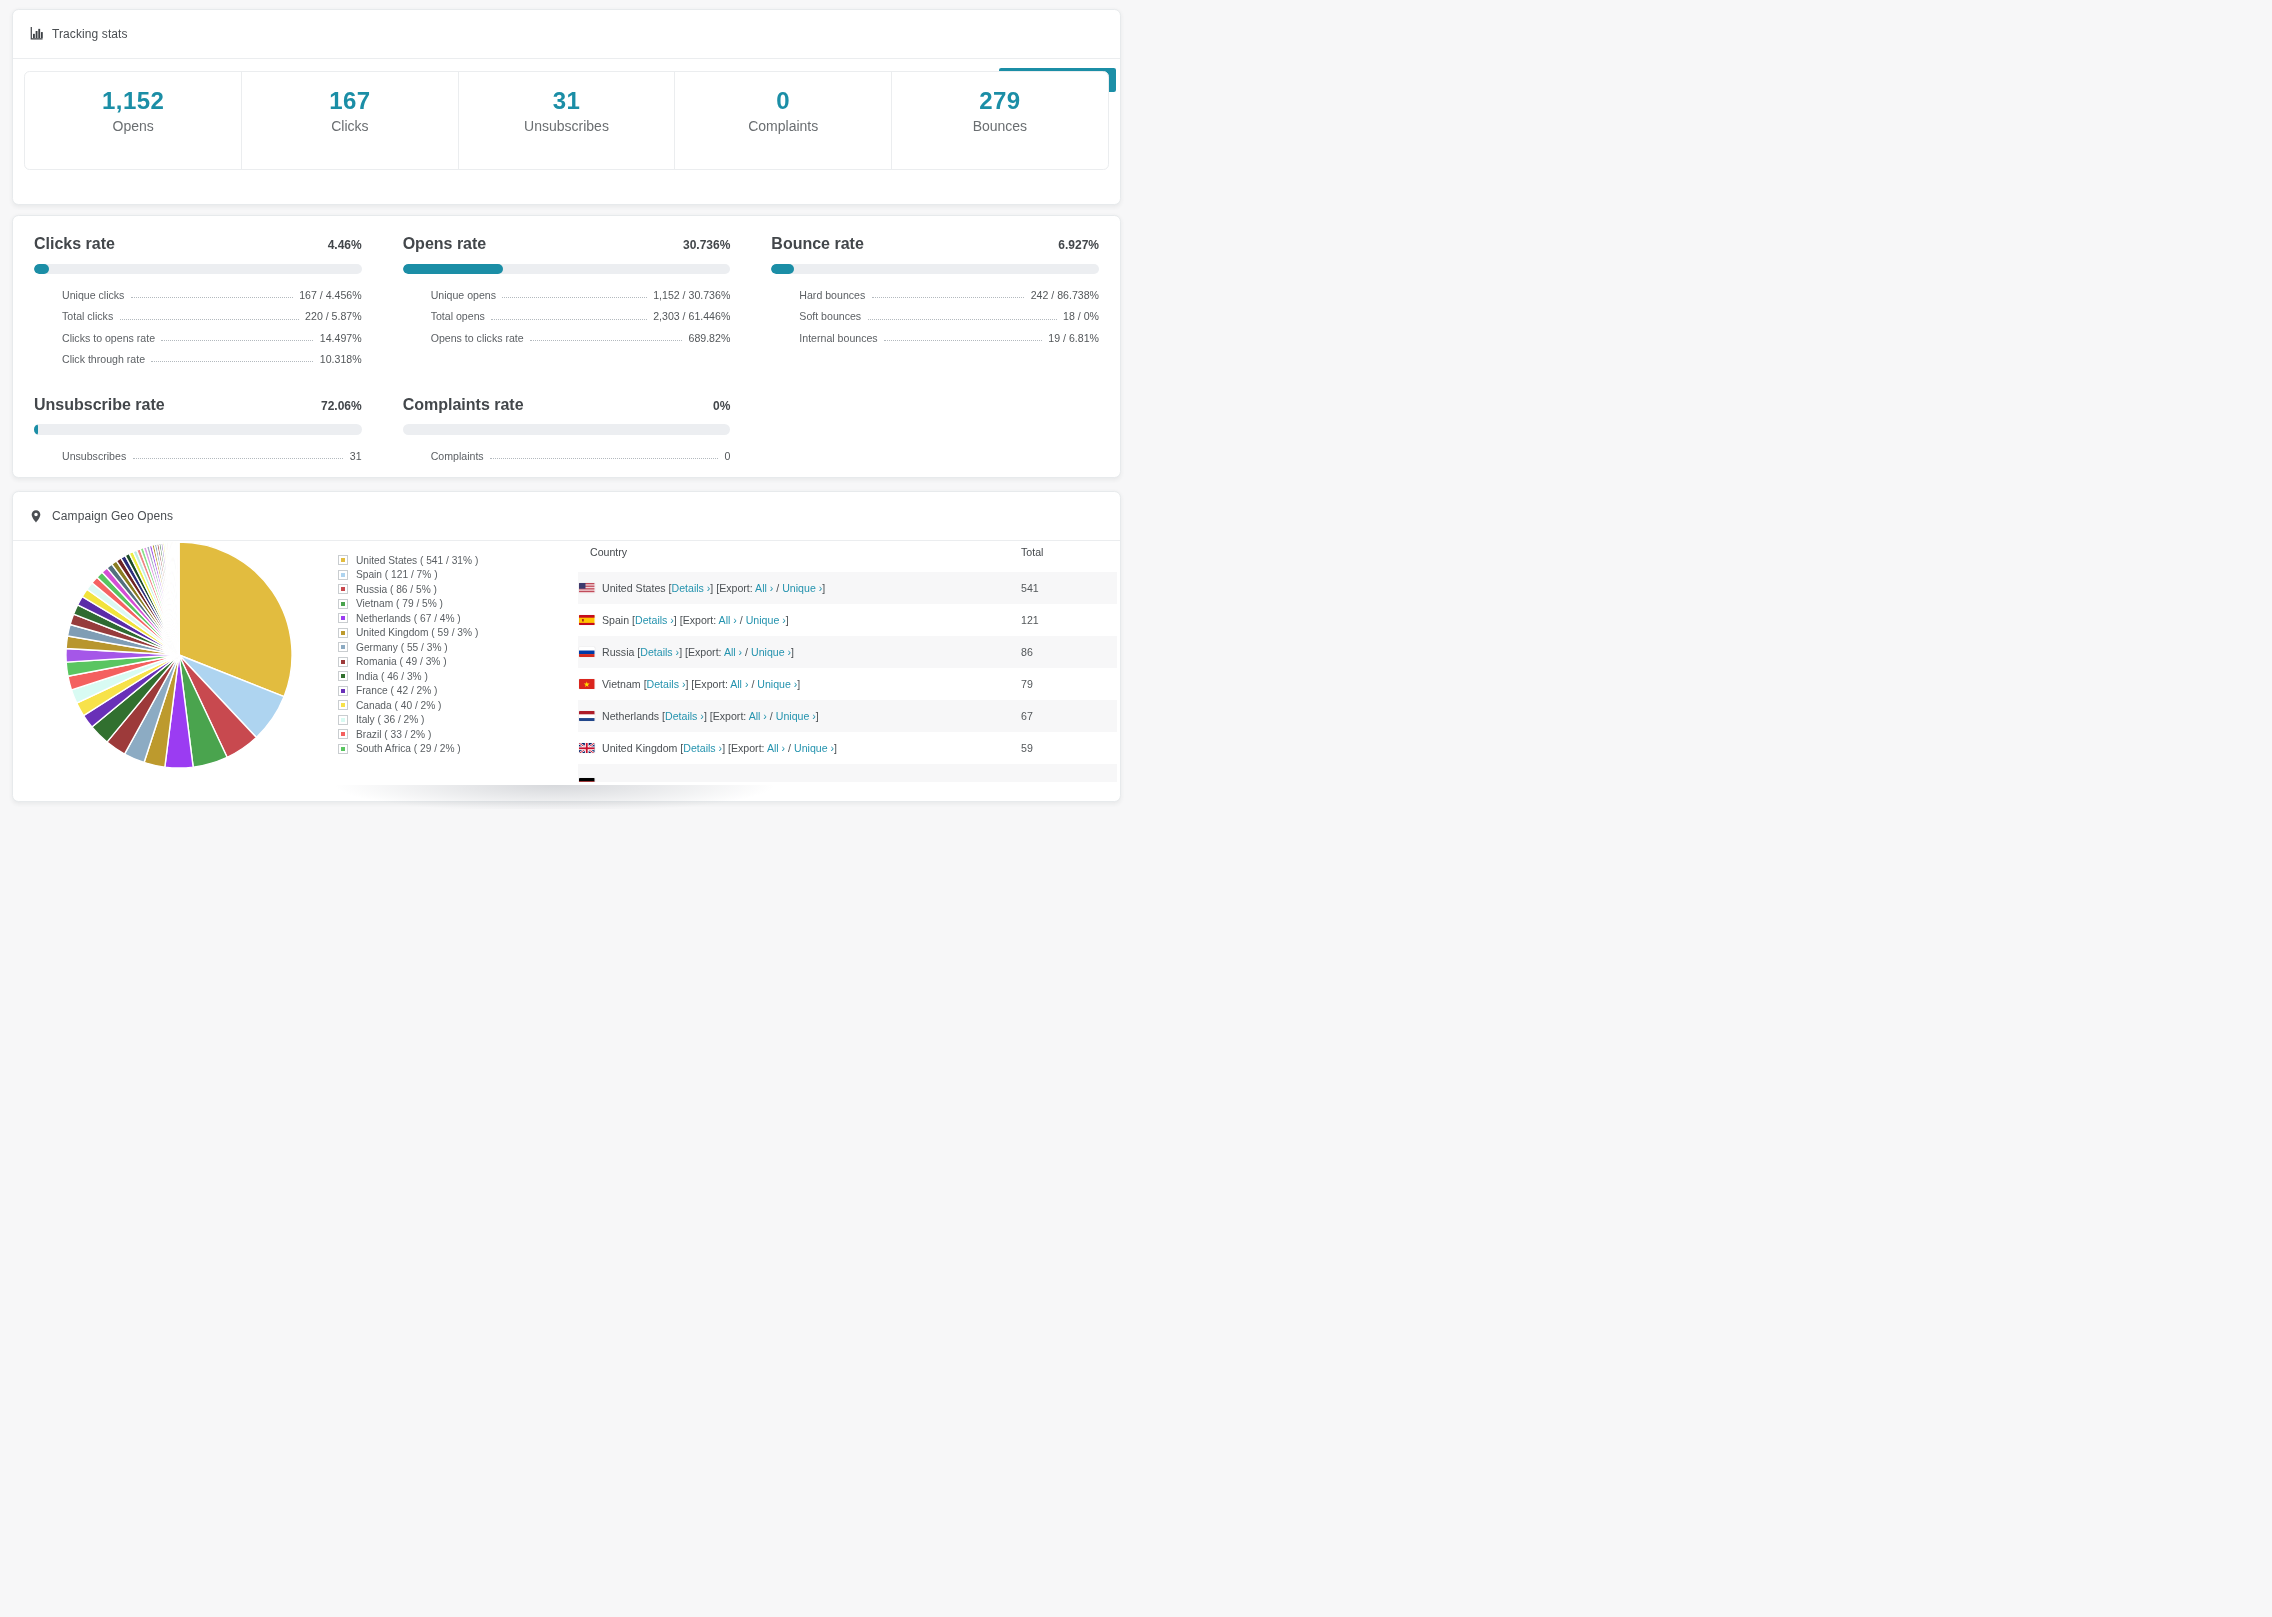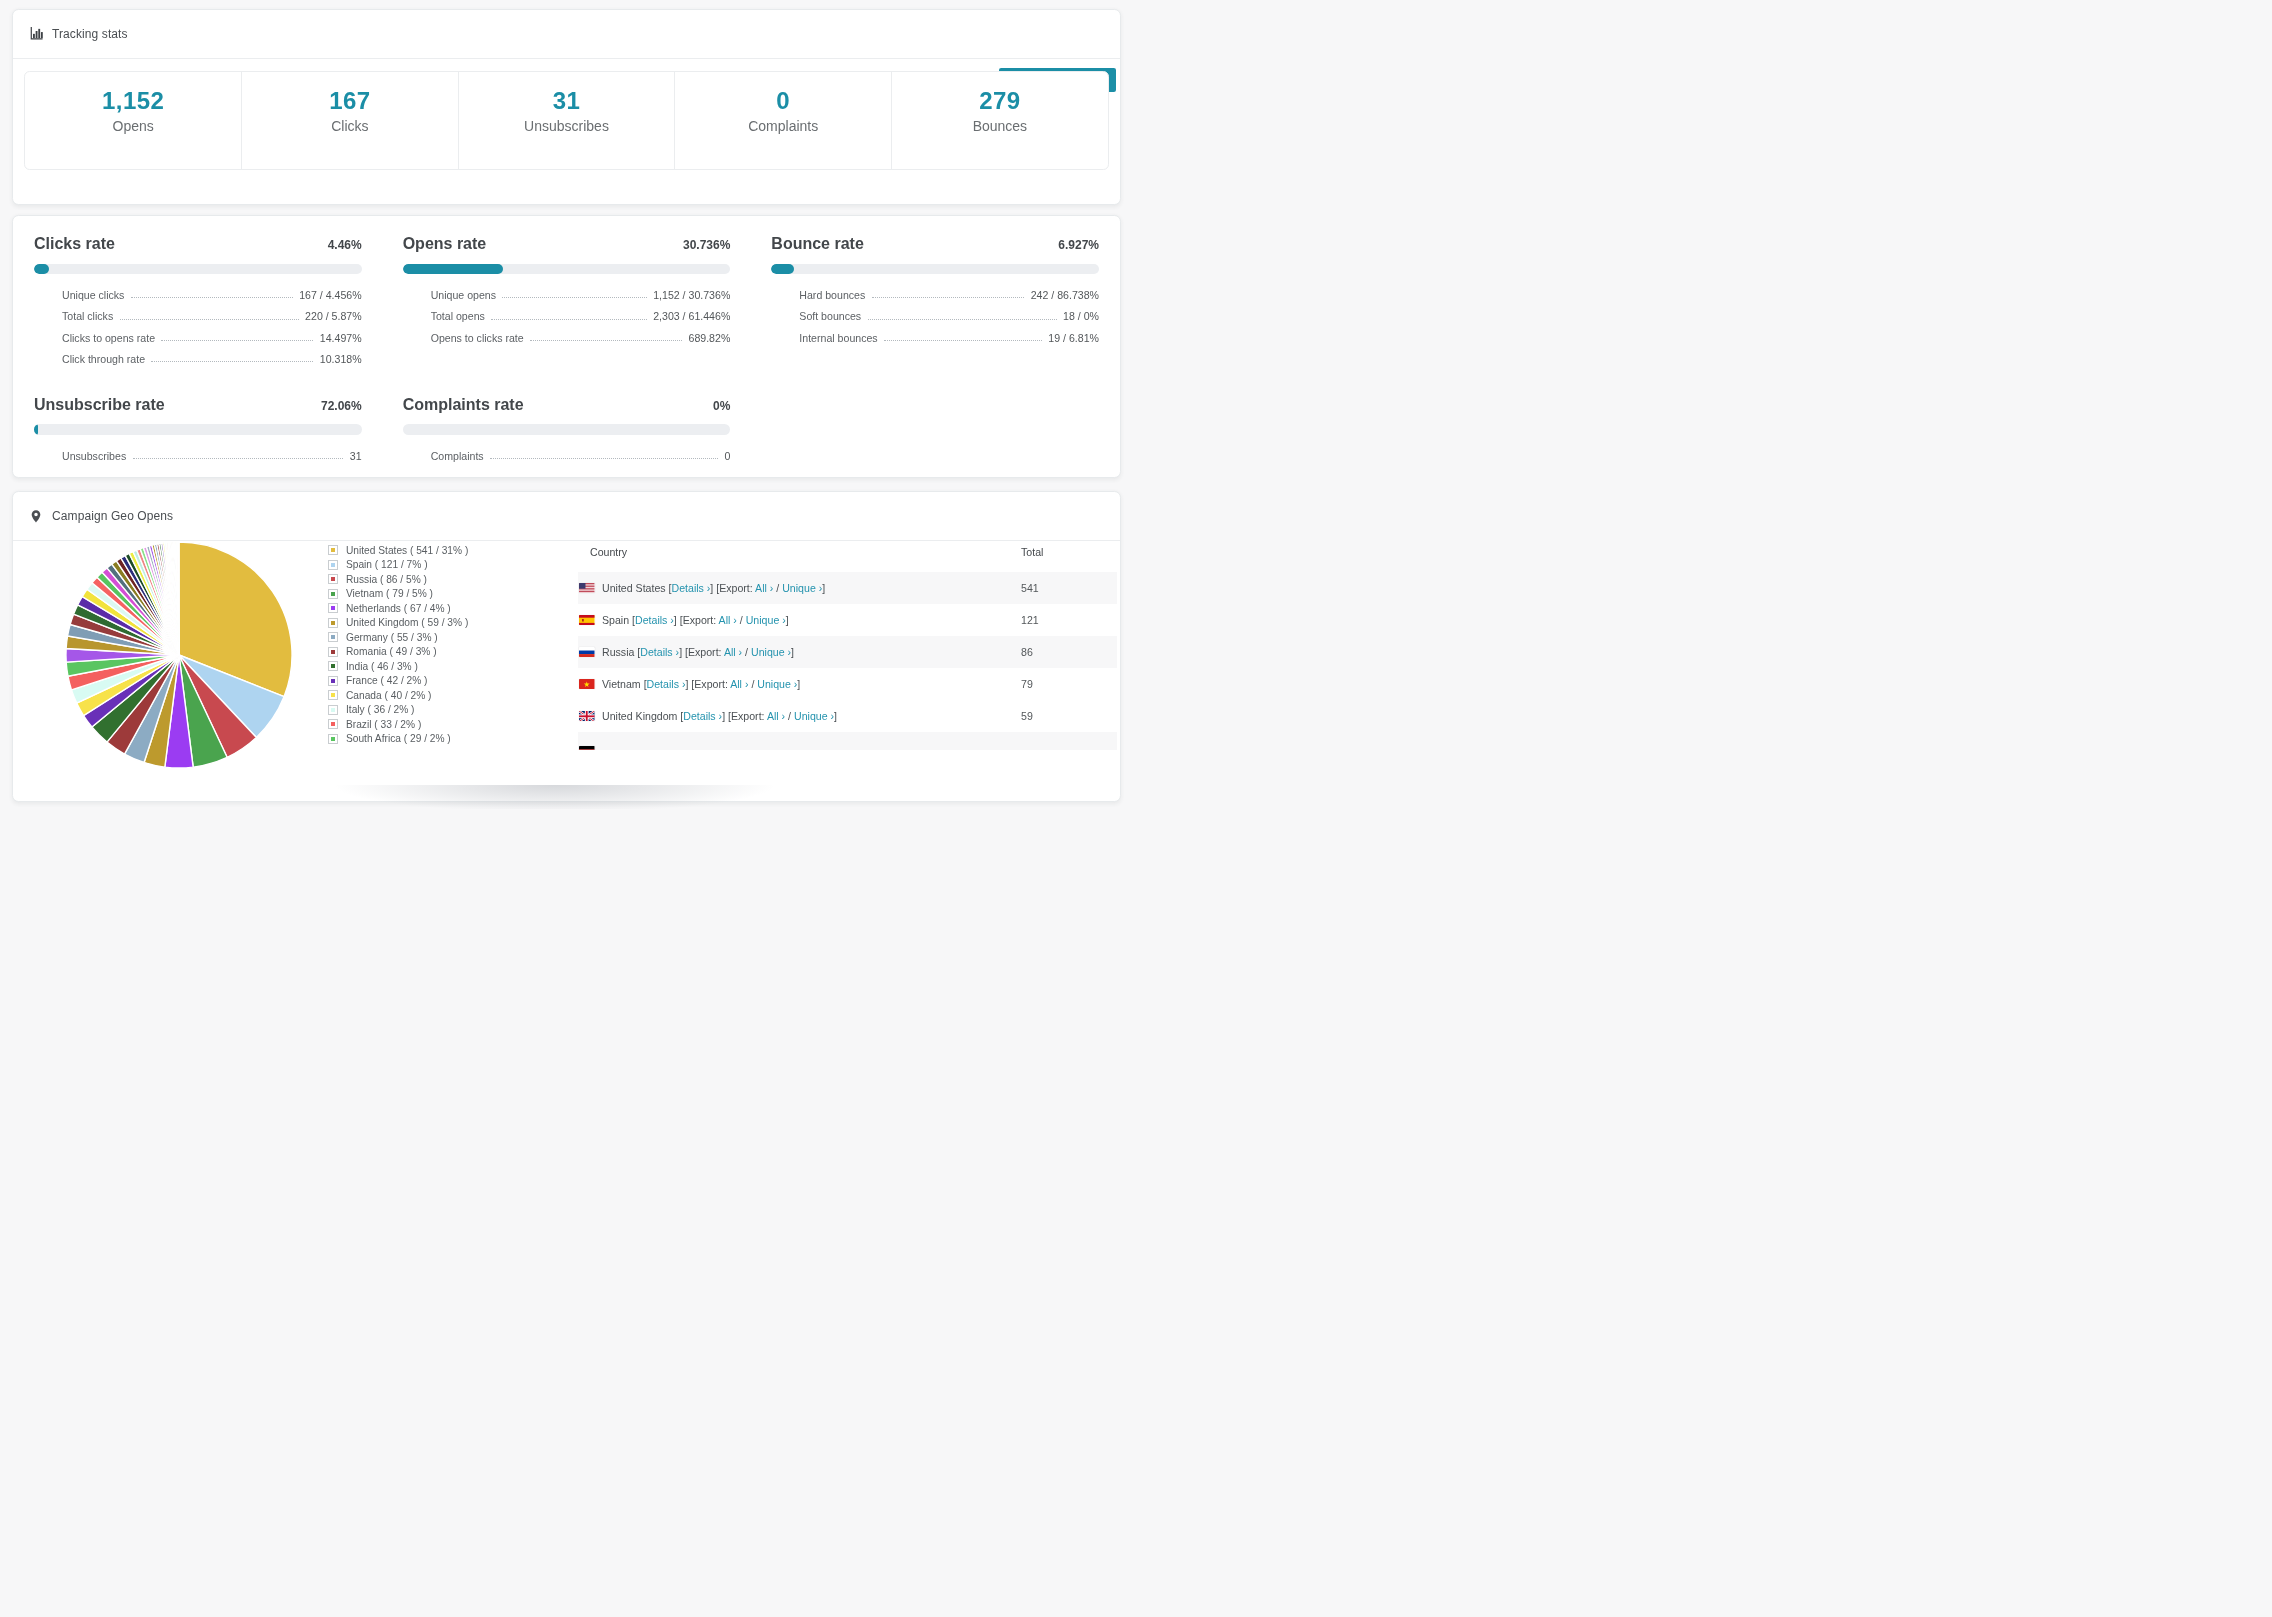--- a/index.html
+++ b/index.html
@@ -38,21 +38,21 @@
   .bar{height:10.6px;background:#eceef1;border-radius:5.6px;overflow:hidden;}
   .fill{height:100%;background:#1b8ea6;border-radius:5.6px;}
   .rrows{margin-top:15px;}
   .rrow{display:flex;align-items:baseline;font-size:10.6px;color:#5d6165;margin-bottom:9.2px;padding-left:28px;}
   .rrow:last-child{margin-bottom:0;}
   .leader{flex:1;border-bottom:0.7px dotted #b3b9be;margin:0 6.4px;align-self:flex-end;
           position:relative;top:-2.8px;}
   .rval{color:#53575a;white-space:nowrap;}
 
   .pie-wrap{position:absolute;left:48px;top:45px;width:236px;height:236px;}
-  .legend{position:absolute;left:316px;top:51px;margin:0;padding:0;list-style:none;}
+  .legend{position:absolute;left:316px;top:51px;margin:10px;padding:0;list-style:none;}
   .legend li{height:14.5px;display:flex;align-items:center;font-size:10.2px;color:#595e62;}
   .swatch{width:7.8px;height:7.8px;border:2.1px solid #fff;outline:0.7px solid #c9cdd0;
           margin-right:9.2px;flex:none;}
 
   .geo-table{position:absolute;left:565px;top:40px;width:539px;}
   .thead{position:relative;height:40px;display:flex;align-items:center;font-size:10.6px;color:#45494d;}
   .thead .c1{margin-left:12px;}
   .thead .c2{position:absolute;left:443px;}
   .trow{position:relative;height:32px;display:flex;align-items:center;font-size:10.6px;}
   .trow.stripe{background:#f7f7f8;}
@@ -404,20 +404,29 @@
           <span class="total">86</span>
         </div>
         <div class="trow">
           <span class="flag"><svg viewBox="0 0 22 15" width="15.5" height="10.6">
               <rect width="22" height="15" fill="#DA251D"></rect>
               <polygon points="11.00,3.40 12.00,6.42 15.18,6.44 12.62,8.33 13.59,11.36 11.00,9.50 8.41,11.36 9.38,8.33 6.82,6.44 10.00,6.42 " fill="#FFDE00"></polygon>
             </svg></span>
           <span class="ctext"><span>Vietnam </span>[<a>Details ›</a>] [Export: <a>All ›</a> / <a>Unique ›</a>]</span>
           <span class="total">79</span>
         </div>
+        <div class="trow stripe">
+          <span class="flag"><svg viewBox="0 0 22 15" width="15.5" height="10.6">
+              <rect width="22" height="5" fill="#AE1C28"></rect>
+              <rect y="5" width="22" height="5" fill="#fff"></rect>
+              <rect y="10" width="22" height="5" fill="#21468B"></rect>
+            </svg></span>
+          <span class="ctext"><span>Netherlands </span>[<a>Details ›</a>] [Export: <a>All ›</a> / <a>Unique ›</a>]</span>
+          <span class="total">67</span>
+        </div>
         <div class="trow">
           <span class="flag"><svg viewBox="0 0 22 15" width="15.5" height="10.6">
               <rect width="22" height="15" fill="#012169"></rect>
               <path d="M0,0 L22,15 M22,0 L0,15" stroke="#fff" stroke-width="3.2"></path>
               <path d="M0,0 L22,15 M22,0 L0,15" stroke="#C8102E" stroke-width="1.3"></path>
               <rect x="8.3" width="5.4" height="15" fill="#fff"></rect>
               <rect y="4.8" width="22" height="5.4" fill="#fff"></rect>
               <rect x="9.7" width="2.6" height="15" fill="#C8102E"></rect>
               <rect y="6.2" width="22" height="2.6" fill="#C8102E"></rect>
             </svg></span>

